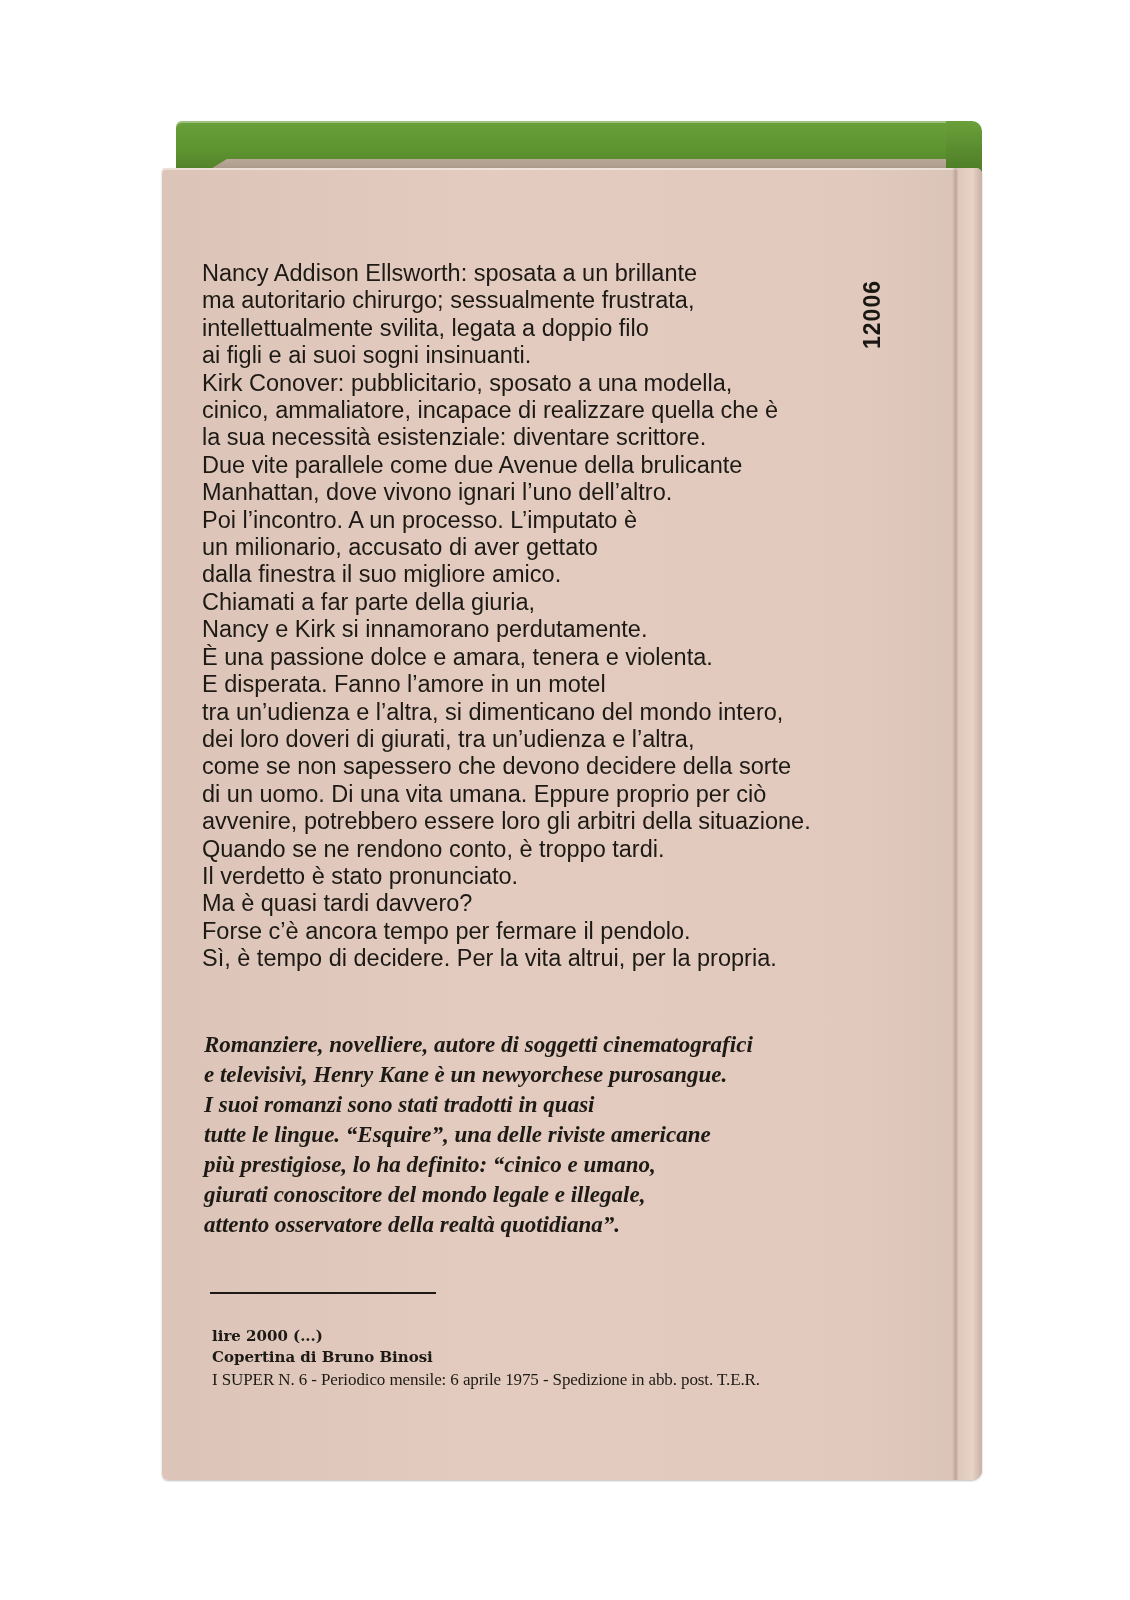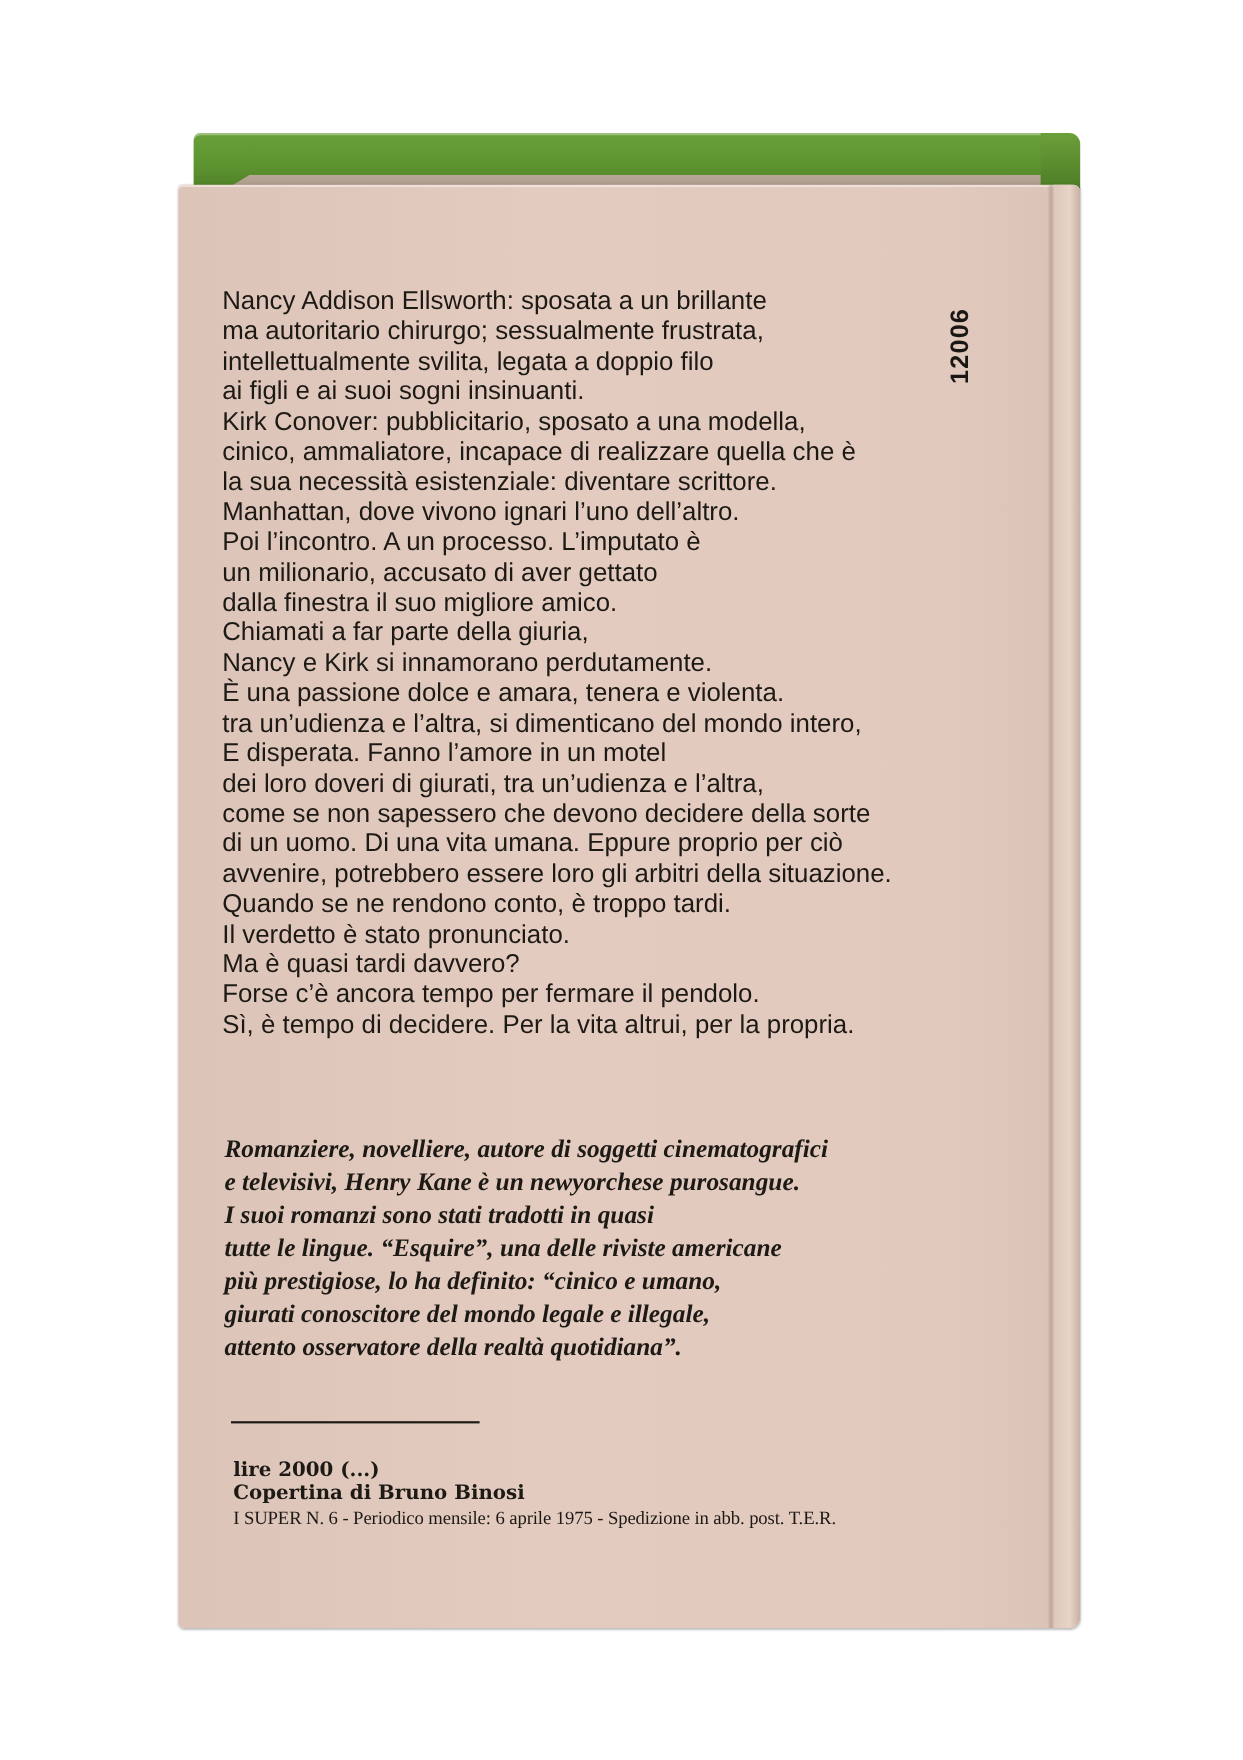--- a/index.html
+++ b/index.html
@@ -129,21 +129,21 @@
       height: 2px;
       background: #1d1915;
     }
     .credits {
       position: absolute;
       left: 50px;
       top: 1158px;
       color: #1d1915;
       font-family: "DejaVu Serif", serif;
       font-weight: bold;
-      font-size: 18px;
+      font-size: 15px;
       line-height: 21px;
     }
     .credits .line { display: block; white-space: nowrap; }
     .periodical {
       position: absolute;
       left: 50px;
       top: 1202px;
       color: #1d1915;
       font-family: "Liberation Serif", serif;
       font-size: 17px;
@@ -168,29 +168,30 @@
   </div>
 
   <div class="synopsis">
     <span class="line">Nancy Addison Ellsworth: sposata a un brillante</span>
     <span class="line">ma autoritario chirurgo; sessualmente frustrata,</span>
     <span class="line">intellettualmente svilita, legata a doppio filo</span>
     <span class="line">ai figli e ai suoi sogni insinuanti.</span>
     <span class="line">Kirk Conover: pubblicitario, sposato a una modella,</span>
     <span class="line">cinico, ammaliatore, incapace di realizzare quella che è</span>
     <span class="line">la sua necessità esistenziale: diventare scrittore.</span>
+    <span class="line">Due vite parallele come due Avenue della brulicante</span>
     <span class="line">Manhattan, dove vivono ignari l’uno dell’altro.</span>
     <span class="line">Poi l’incontro. A un processo. L’imputato è</span>
     <span class="line">un milionario, accusato di aver gettato</span>
     <span class="line">dalla finestra il suo migliore amico.</span>
     <span class="line">Chiamati a far parte della giuria,</span>
     <span class="line">Nancy e Kirk si innamorano perdutamente.</span>
     <span class="line">È una passione dolce e amara, tenera e violenta.</span>
+    <span class="line">E disperata. Fanno l’amore in un motel</span>
     <span class="line">tra un’udienza e l’altra, si dimenticano del mondo intero,</span>
-    <span class="line">E disperata. Fanno l’amore in un motel</span>
     <span class="line">dei loro doveri di giurati, tra un’udienza e l’altra,</span>
     <span class="line">come se non sapessero che devono decidere della sorte</span>
     <span class="line">di un uomo. Di una vita umana. Eppure proprio per ciò</span>
     <span class="line">avvenire, potrebbero essere loro gli arbitri della situazione.</span>
     <span class="line">Quando se ne rendono conto, è troppo tardi.</span>
     <span class="line">Il verdetto è stato pronunciato.</span>
     <span class="line">Ma è quasi tardi davvero?</span>
     <span class="line">Forse c’è ancora tempo per fermare il pendolo.</span>
     <span class="line">Sì, è tempo di decidere. Per la vita altrui, per la propria.</span>
   </div>

